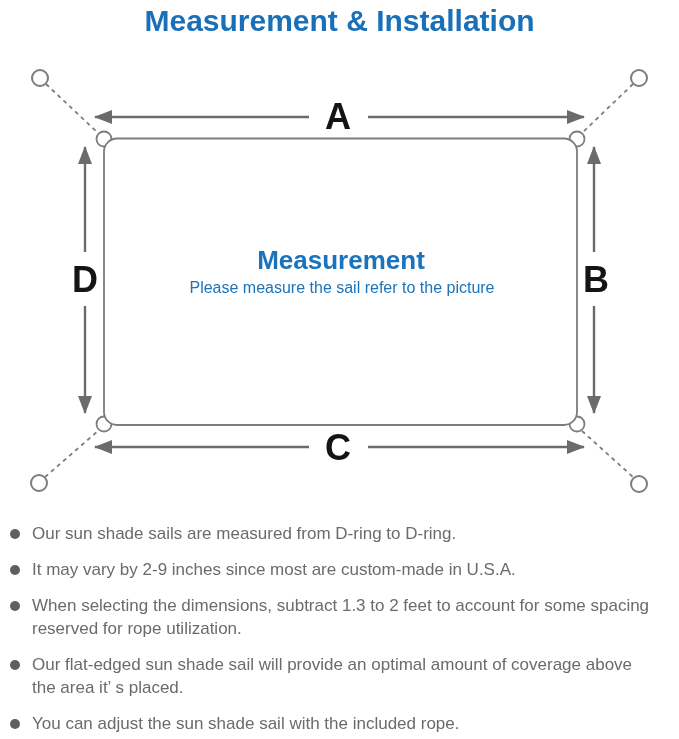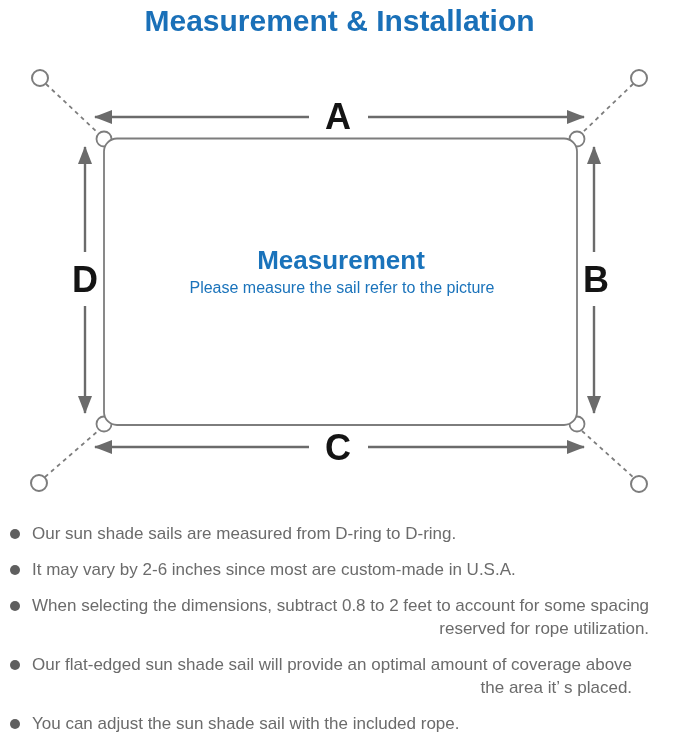--- a/index.html
+++ b/index.html
@@ -71,21 +71,20 @@
     border-radius: 50%;
     background: #5f5f5f;
     margin: 7px 12px 0 0;
   }
   .bullet-text {
     color: #6b6b6b;
     font-size: 17px;
     line-height: 23px;
     white-space: pre-line;
     max-width: 648px;
-    text-align: right;
   }
 </style>
 </head>
 <body>
 
 <div class="page">
 
   <div class="title">Measurement &amp; Installation</div>
 
   <svg class="diagram" viewBox="0 42 679 468">
@@ -132,25 +131,25 @@
     <text x="342" y="293" class="center-sub">Please measure the sail refer to the picture</text>
   </svg>
 
   <ul class="bullets">
     <li>
       <span class="bullet-dot"></span>
       <span class="bullet-text">Our sun shade sails are measured from D-ring to D-ring.</span>
     </li>
     <li>
       <span class="bullet-dot"></span>
-      <span class="bullet-text">It may vary by 2-6 inches since most are custom-made in U.S.A.</span>
+      <span class="bullet-text">It may vary by 2-9 inches since most are custom-made in U.S.A.</span>
     </li>
     <li>
       <span class="bullet-dot"></span>
-      <span class="bullet-text">When selecting the dimensions, subtract 0.8 to 2 feet to account for some spacing
+      <span class="bullet-text">When selecting the dimensions, subtract 1.3 to 2 feet to account for some spacing
 reserved for rope utilization.</span>
     </li>
     <li>
       <span class="bullet-dot"></span>
       <span class="bullet-text">Our flat-edged sun shade sail will provide an optimal amount of coverage above
 the area it’ s placed.</span>
     </li>
     <li>
       <span class="bullet-dot"></span>
       <span class="bullet-text">You can adjust the sun shade sail with the included rope.</span>

